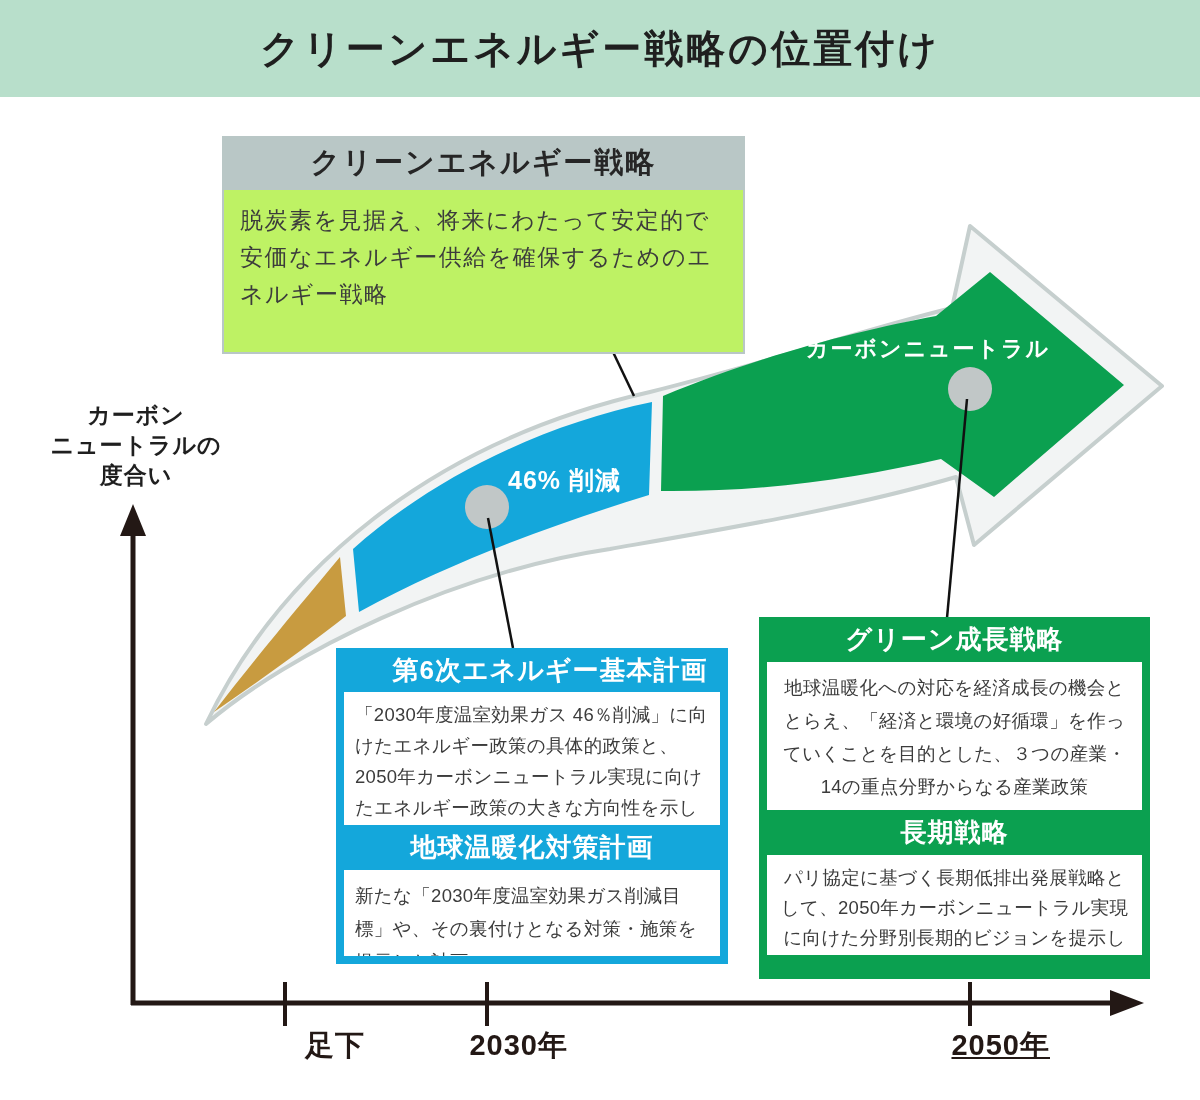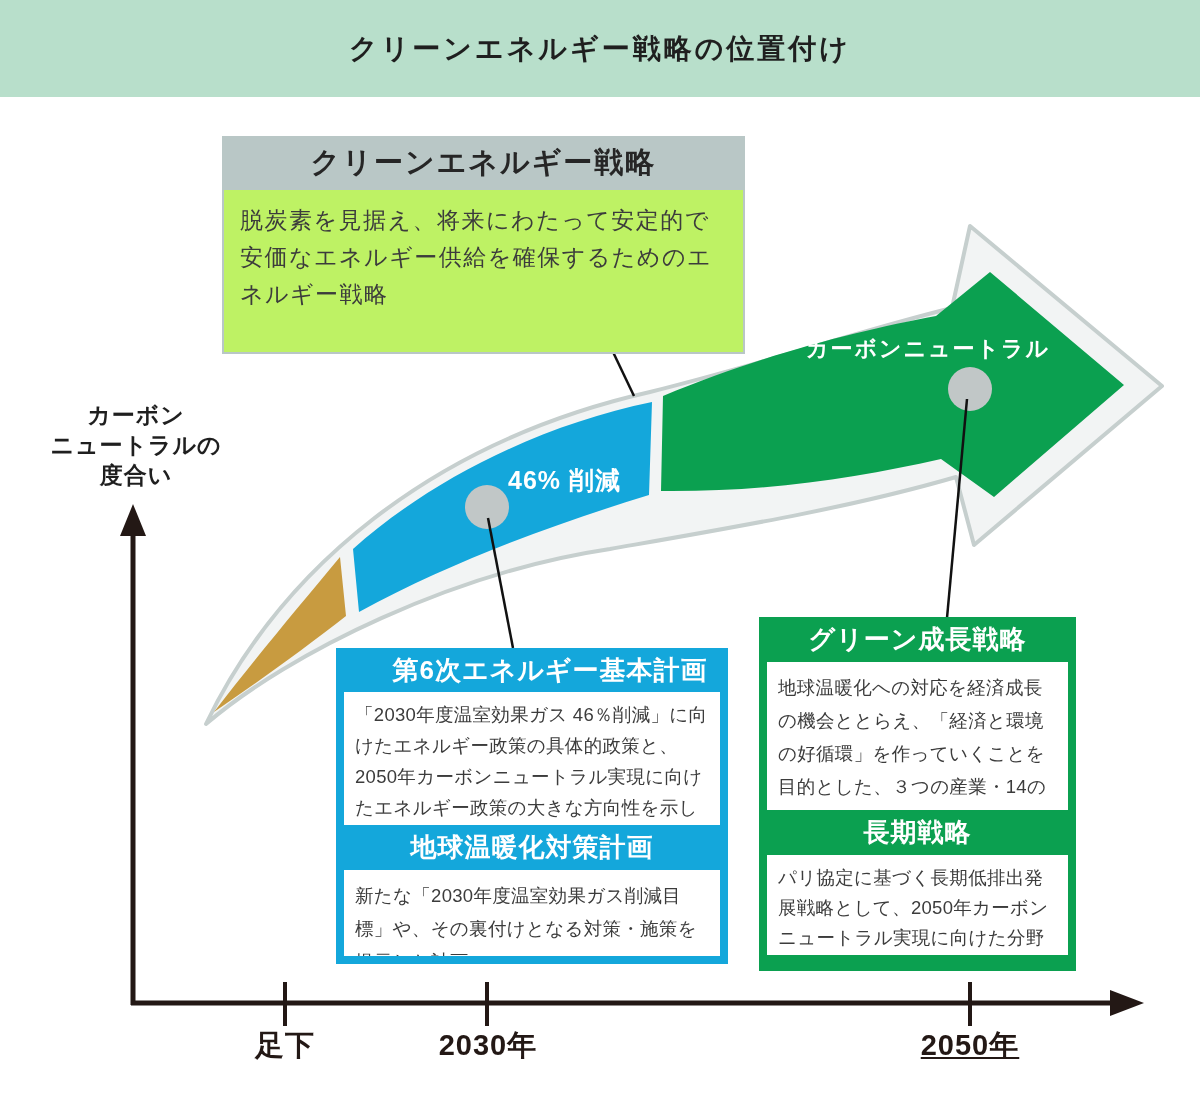--- a/index.html
+++ b/index.html
@@ -6,58 +6,58 @@
     --title_bg:#b8dfcb; --header_gray:#b9c7c6; --blue:#14a7db; --green:#0ba050;
     --gold:#c89b40; --outline_gray:#c6cfce; --margin_white:#f2f4f4; --marker_gray:#c1c7c7;
     --axis_black:#231815; --text_dark:#3c3c3c; --title_text:#1f1f1f; --white:#ffffff;
   }
   *{margin:0;padding:0;box-sizing:border-box;}
   body{background:#ffffff;font-family:"Liberation Sans","DejaVu Sans",sans-serif;}
   .canvas{position:relative;width:1200px;height:1100px;background:#ffffff;overflow:hidden;}
 
   .title-bar{position:absolute;left:0;top:0;width:1200px;height:97px;background:var(--title_bg);
     display:flex;align-items:center;justify-content:center;}
-  .title-bar h1{font-size:28px;font-weight:bold;color:var(--title_text);letter-spacing:3px;}
+  .title-bar h1{font-size:39px;font-weight:bold;color:var(--title_text);letter-spacing:3px;}
 
   .diagram-svg{position:absolute;left:0;top:0;width:1200px;height:1100px;}
 
   
   .top-box{position:absolute;left:222px;top:136px;width:523px;}
   .top-box .hd{height:54px;background:var(--header_gray);display:flex;align-items:center;justify-content:center;
     font-size:29px;font-weight:bold;color:#262626;letter-spacing:2px;}
   .top-box .bd{height:164px;background:#bef264;border:2px solid var(--header_gray);border-top:none;
     padding:12px 16px 0;font-size:23px;line-height:37px;letter-spacing:1.5px;color:var(--text_dark);overflow:hidden;}
 
   
   .arrow-label{position:absolute;color:#ffffff;font-weight:bold;white-space:nowrap;}
   .lbl-2030{left:508px;top:464px;font-size:25px;letter-spacing:1px;}
   .lbl-2050{left:806px;top:334px;font-size:22px;letter-spacing:2px;}
 
   
   .y-label{position:absolute;left:38px;top:400px;width:196px;text-align:center;
     font-size:23px;font-weight:bold;line-height:30px;color:var(--title_text);letter-spacing:1px;}
 
   
-  .tick-label{position:absolute;top:1026px;width:160px;text-align:center;
+  .tick-label{position:absolute;top:1026px;width:160px;text-align:right;
     font-size:29px;font-weight:bold;color:var(--axis_black);letter-spacing:1px;}
   .tick-ashimoto{left:205px;}
   .tick-2030{left:408px;}
   .tick-2050{left:890px;text-decoration:underline;}
 
   
   .info-box{position:absolute;overflow:hidden;}
   .info-box .hd{display:flex;align-items:center;justify-content:center;color:#ffffff;
     font-weight:bold;font-size:26px;letter-spacing:1px;}
   .info-box .panel{margin:0 8px;background:#ffffff;color:var(--text_dark);overflow:hidden;}
   .box-blue{left:336px;top:648px;width:392px;background:var(--blue);padding-bottom:8px;}
   .box-blue .hd1{height:44px;padding-left:36px;}
   .box-blue .p1{height:133px;padding:7px 11px 0;font-size:18.5px;line-height:31px;letter-spacing:0.3px;}
   .box-blue .hd2{height:45px;}
   .box-blue .p2{height:86px;padding:9px 11px 0;font-size:18.5px;line-height:33px;letter-spacing:0.3px;}
-  .box-green{left:759px;top:617px;width:317px;background:var(--green);padding-bottom:16px;}
+  .box-green{left:759px;top:617px;width:391px;background:var(--green);padding-bottom:24px;text-align:center;}
   .box-green .hd1{height:45px;}
   .box-green .p1{height:148px;padding:9px 11px 0;font-size:18.5px;line-height:33px;letter-spacing:0.3px;}
   .box-green .hd2{height:45px;}
   .box-green .p2{height:100px;padding:8px 11px 0;font-size:18.5px;line-height:30px;letter-spacing:0.3px;}
 </style>
 </head>
 <body>
 
 <div class="canvas">
 

